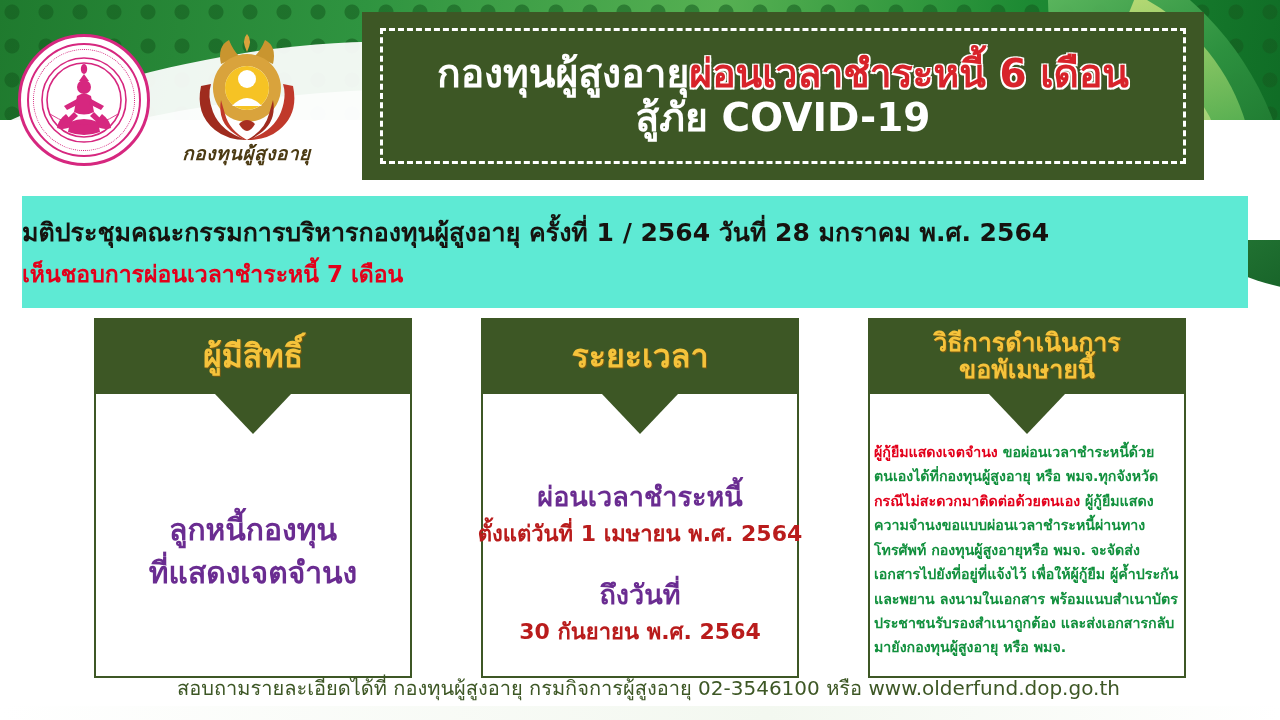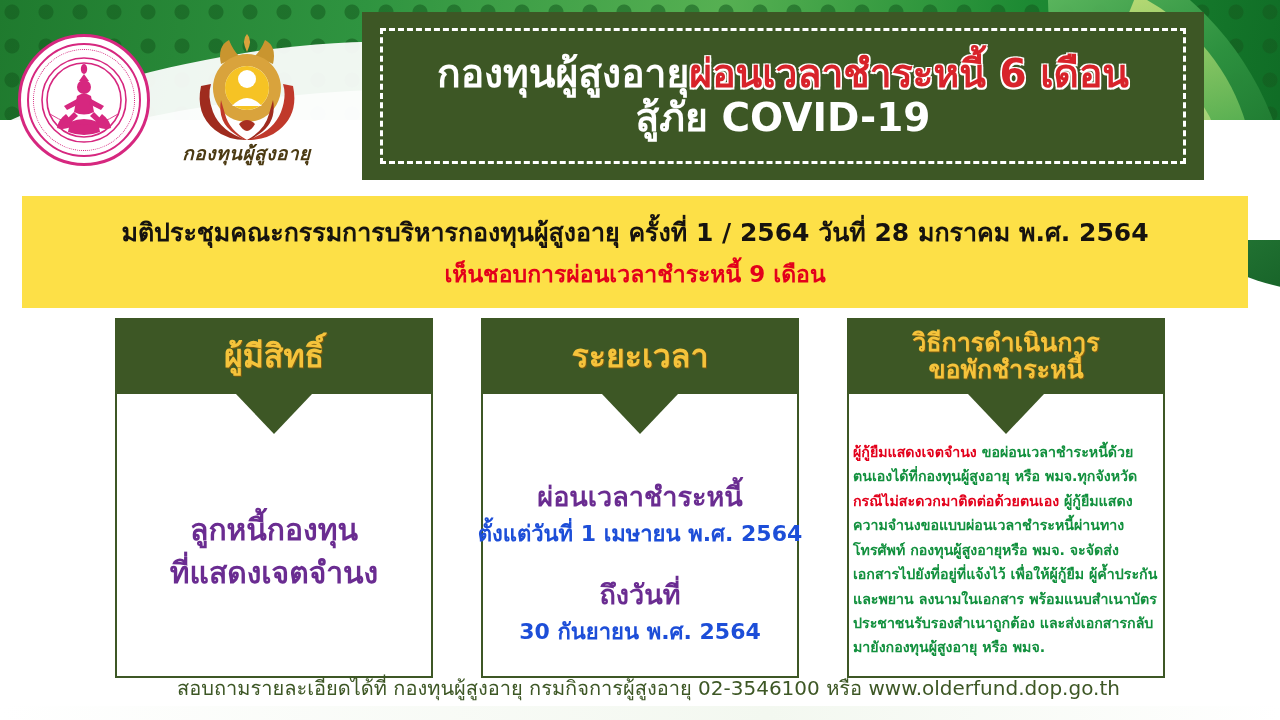--- a/index.html
+++ b/index.html
@@ -152,42 +152,42 @@
     text-shadow:
       -1.5px -1.5px 0 #ffffff,  1.5px -1.5px 0 #ffffff,
       -1.5px  1.5px 0 #ffffff,  1.5px  1.5px 0 #ffffff;
   }
 
   
   .resolution {
     position: absolute;
     top: 196px; left: 22px;
     width: 1226px; height: 112px;
-    background: #fde047;
+    background: #5eead4;
     display: flex; flex-direction: column;
-    align-items: center; justify-content: center;
+    align-items: flex-start; justify-content: center;
     gap: 4px;
   }
   .resolution-main {
     font-size: 25px; font-weight: bold;
     color: #16130f; white-space: nowrap;
   }
   .resolution-sub {
     font-size: 23px; font-weight: bold;
     color: #e3001b; white-space: nowrap;
   }
 
   
   .cards {
     position: absolute;
     top: 318px; left: 0;
     width: 1280px; height: 360px;
     display: flex;
     justify-content: center;
-    gap: 48px;
+    gap: 69px;
   }
   .card {
     width: 318px;
     display: flex; flex-direction: column;
     position: relative;
   }
   .card-head {
     position: relative;
     background: #3d5725;
     min-height: 76px;
@@ -231,21 +231,21 @@
     white-space: nowrap;
   }
 
   
   .c2-purple {
     color: #6a2c91;
     font-size: 27px; font-weight: bold;
     line-height: 1.4; white-space: nowrap; margin-top: 25px;
   }
   .c2-red {
-    color: #1d4ed8;
+    color: #b91c1c;
     font-size: 22px; font-weight: bold;
     line-height: 1.6; white-space: nowrap;
   }
 
   
   .card-3 .card-body {
     justify-content: flex-start;
     padding: 46px 4px 12px;
     text-align: left;
   }
@@ -341,21 +341,21 @@
     <div class="title-inner">
       <div class="title-line">
         <span class="t-white">กองทุนผู้สูงอายุ</span><span class="t-red">ผ่อนเวลาชำระหนี้ 6 เดือน</span>
       </div>
       <div class="title-line t-white">สู้ภัย COVID-19</div>
     </div>
   </div>
 
   <div class="resolution">
     <div class="resolution-main">มติประชุมคณะกรรมการบริหารกองทุนผู้สูงอายุ ครั้งที่ 1 / 2564 วันที่ 28 มกราคม พ.ศ. 2564</div>
-    <div class="resolution-sub">เห็นชอบการผ่อนเวลาชำระหนี้ 9 เดือน</div>
+    <div class="resolution-sub">เห็นชอบการผ่อนเวลาชำระหนี้ 7 เดือน</div>
   </div>
 
   <div class="cards">
 
     <div class="card card-1">
       <div class="card-head">
         <div class="card-head-text">ผู้มีสิทธิ์</div>
         <div class="card-notch"></div>
       </div>
       <div class="card-body">
@@ -374,21 +374,21 @@
         <div class="c2-red">ตั้งแต่วันที่ 1 เมษายน พ.ศ. 2564</div>
         <div class="c2-purple">ถึงวันที่</div>
         <div class="c2-red">30 กันยายน พ.ศ. 2564</div>
       </div>
     </div>
 
     <div class="card card-3">
       <div class="card-head two-line">
         <div class="card-head-text">
           <div>วิธีการดำเนินการ</div>
-          <div>ขอพักชำระหนี้</div>
+          <div>ขอพัเมษายนี้</div>
         </div>
         <div class="card-notch"></div>
       </div>
       <div class="card-body">
         <p class="c3-para" id="procedure-paragraph"><span class="c3-em">ผู้กู้ยืมแสดงเจตจำนง </span><span>ขอผ่อนเวลาชำระหนี้ด้วยตนเองได้ที่กองทุนผู้สูงอายุ หรือ พมจ.ทุกจังหวัด </span><span class="c3-em">กรณีไม่สะดวกมาติดต่อด้วยตนเอง </span><span>ผู้กู้ยืมแสดงความจำนงขอแบบผ่อนเวลาชำระหนี้ผ่านทางโทรศัพท์ กองทุนผู้สูงอายุหรือ พมจ. จะจัดส่งเอกสารไปยังที่อยู่ที่แจ้งไว้ เพื่อให้ผู้กู้ยืม ผู้ค้ำประกันและพยาน ลงนามในเอกสาร พร้อมแนบสำเนาบัตรประชาชนรับรองสำเนาถูกต้อง และส่งเอกสารกลับมายังกองทุนผู้สูงอายุ หรือ พมจ.</span></p>
       </div>
     </div>
 
   </div>
 

